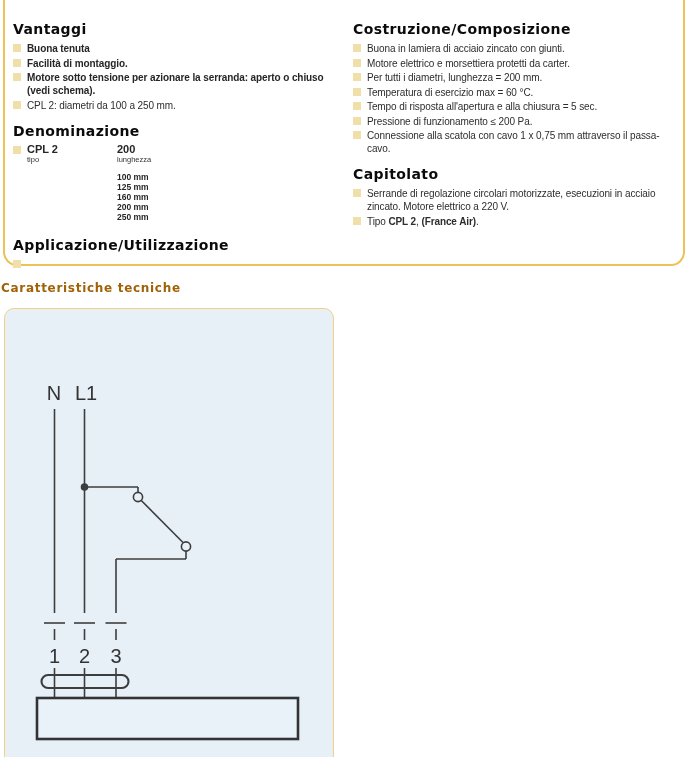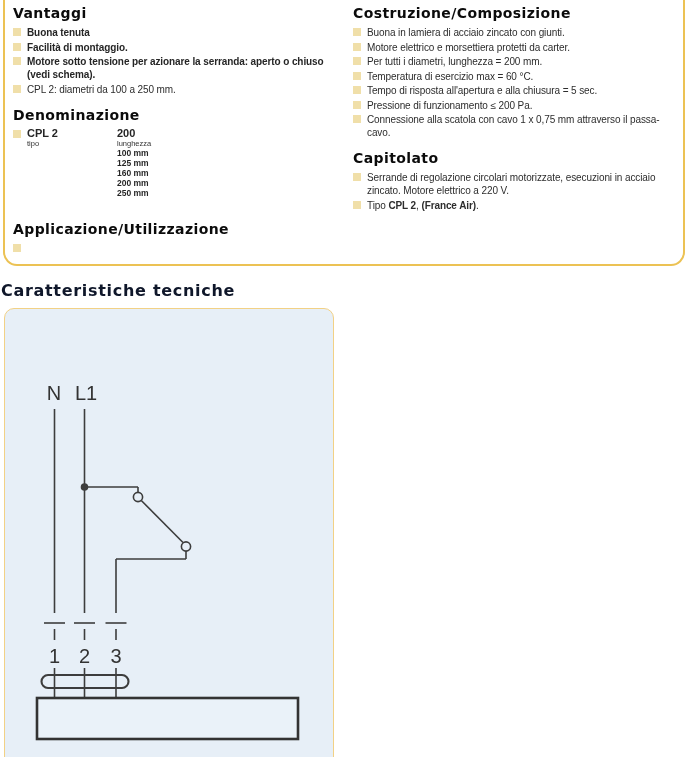--- a/index.html
+++ b/index.html
@@ -39,21 +39,21 @@
   h2.section {
     margin: 12px 0 5px 0;
     padding-left: 3px;
     font-family: "DejaVu Sans", sans-serif;
     font-weight: 700;
     font-size: 14px;
     letter-spacing: 0.4px;
     color: #0b0b0b;
     line-height: 15px;
   }
-  h2.section.first { margin-top: 0; }
+  h2.section.first { margin-top: 16px; }
   ul.blist {
     list-style: none;
     margin: 0 0 1px 0;
     padding: 0;
   }
   ul.blist li {
     display: flex;
     align-items: flex-start;
     margin: 0 0 1.5px 0;
     font-size: 10px;
@@ -86,37 +86,37 @@
     color: #262626;
     line-height: 11px;
   }
   .denom-lbl {
     font-size: 7.5px;
     color: #333333;
     line-height: 8px;
     margin-top: 1px;
   }
   .diam-list {
-    margin-top: 0;
+    margin-top: 8px;
     font-size: 8.5px;
     font-weight: 700;
     color: #262626;
     line-height: 10px;
   }
   
   h1.main-heading {
     position: absolute;
     left: 1px;
     top: 281px;
     margin: 0;
     font-family: "DejaVu Sans", sans-serif;
     font-weight: 700;
-    font-size: 16px;
+    font-size: 12px;
     letter-spacing: 0.7px;
-    color: #0f172a;
+    color: #a16207;
   }
   
   .diagram-box {
     position: absolute;
     left: 4px;
     top: 308px;
     width: 330px;
     height: 480px;
     box-sizing: border-box;
     background: #e7eff7;

